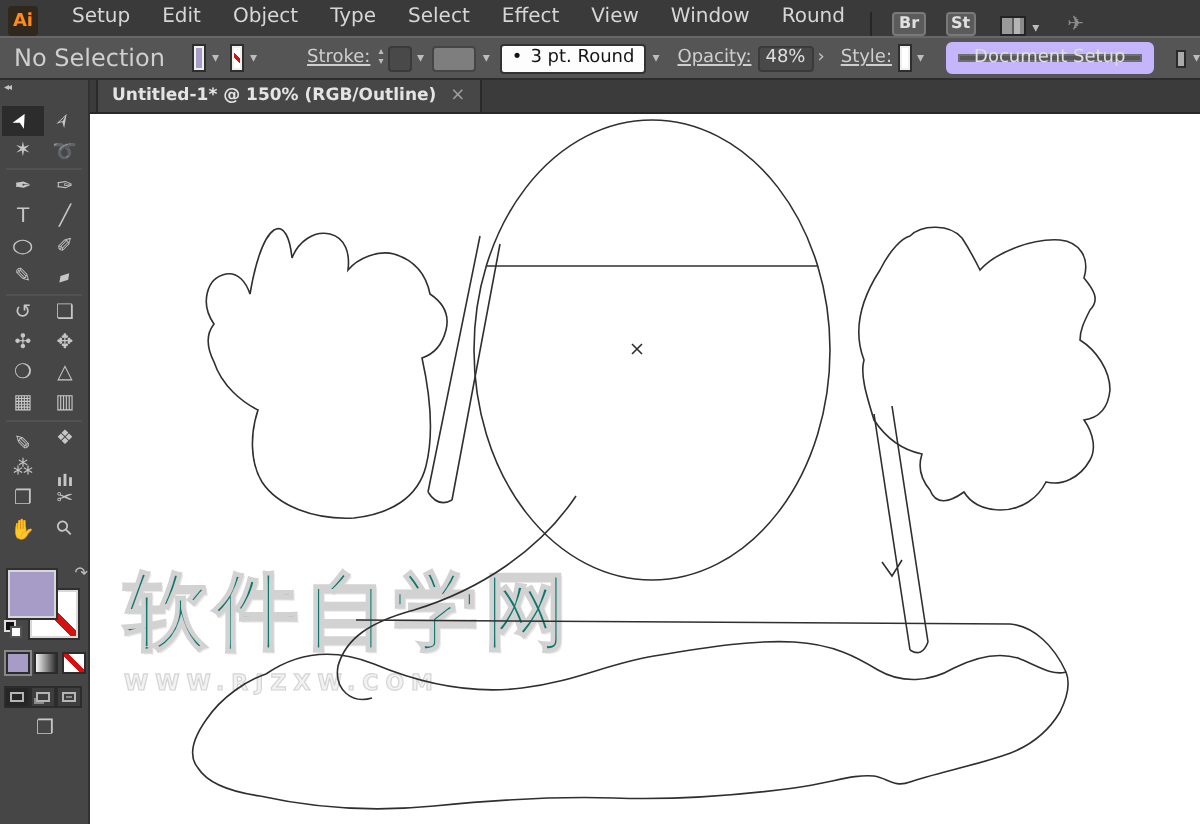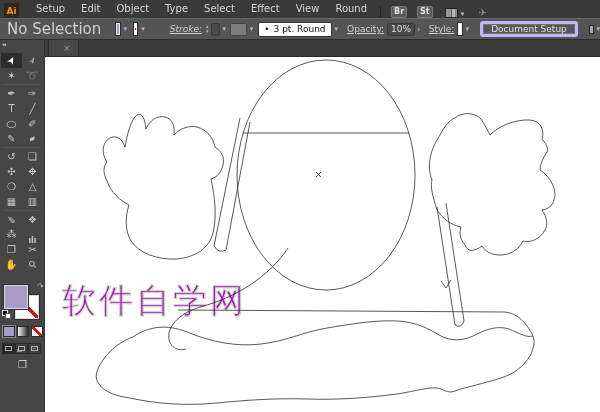--- a/index.html
+++ b/index.html
@@ -18,34 +18,34 @@
             padding:0 2px;margin:0 5px;font-weight:bold;line-height:10px;}
   .ws-icon{width:13px;height:10px;margin-left:7px;border:1px solid #232323;
            background:linear-gradient(90deg,#9a9a9a 0 5px,#5d5d5d 5px 6px,#b5b5b5 6px 9px,#8b8b8b 9px);}
   .chev{font-size:7px;color:#bdbdbd;margin-left:3px;}
   .cslive{color:#8d8d8d;font-size:10px;margin-left:14px;}
 
   
   .controlbar{position:absolute;top:18px;left:0;width:600px;height:22px;background:#555;
               border-top:1px solid #676767;border-bottom:1px solid #2d2d2d;
               display:flex;align-items:center;z-index:7;overflow:hidden;}
-  .cb-label{font-size:15px;color:#cfcfcf;white-space:nowrap;}
+  .cb-label{font-size:12px;color:#cfcfcf;white-space:nowrap;}
   .cb-link{font-size:9px;color:#cfcfcf;text-decoration:underline;white-space:nowrap;}
   .swatch{width:14px;height:14px;border:1px solid #2e2e2e;box-shadow:inset 0 0 0 1px #efefef;}
   .sw-none{background:linear-gradient(45deg,#fff 44%,#d41111 44%,#d41111 56%,#fff 56%);}
   .sw-white{background:#fff;}
   .stepper{display:flex;flex-direction:column;color:#bbb;font-size:5px;line-height:5px;margin-left:4px;}
   .dfield{width:28px;height:13px;background:#494949;border:1px solid #3a3a3a;border-radius:2px;margin-left:2px;}
   .profile{width:56px;height:13px;background:#7e7e7e;border:1px solid #454545;border-radius:2px;margin-left:4px;}
   .brushcombo{height:15px;background:#fdfdfd;border:1px solid #333;border-radius:2px;display:flex;
               align-items:center;font-size:9px;color:#151515;padding:0 5px;margin-left:5px;gap:4px;white-space:nowrap;}
   .opfield{width:30px;height:13px;background:#494949;border:1px solid #3a3a3a;border-radius:2px;color:#ddd;
            font-size:9px;display:flex;align-items:center;padding:0 3px;margin-left:3px;}
   .rarrow{color:#c4c4c4;font-size:9px;margin-left:2px;}
-  .btn{height:16px;background:#585858;border:3px solid #c4b5fd;box-shadow:inset 0 0 0 1px #6f6f6f;
+  .btn{height:16px;background:#585858;border:6px solid #c4b5fd;box-shadow:inset 0 0 0 1px #6f6f6f;
        border-radius:3px;color:#e0e0e0;font-size:9px;display:flex;align-items:center;padding:0 8px;white-space:nowrap;}
   .panel-icon{width:12px;height:9px;margin-left:11px;border:1px solid #2a2a2a;
               background:linear-gradient(90deg,#aaa 0 4px,#666 4px 5px,#888 5px);}
 
   
   .tabbar{position:absolute;top:40px;left:45px;width:555px;height:17px;background:#3b3b3b;
           display:flex;align-items:stretch;z-index:5;border-bottom:1px solid #282828;}
   .tab{display:flex;align-items:center;background:#474747;padding:0 7px;margin-left:3px;
        border-left:1px solid #2a2a2a;border-right:1px solid #2a2a2a;}
   .tab-title{font-size:8.5px;font-weight:bold;color:#e4e4e4;white-space:nowrap;}
@@ -88,82 +88,84 @@
         align-items:center;justify-content:center;}
   .mode.active{background:#262626;}
   .mode i{display:block;width:7px;height:5px;border:1px solid #b5b5b5;}
   .mode.behind i{box-shadow:-2px 2px 0 -1px #8a8a8a;}
   .mode.inside i{box-shadow:inset 0 0 0 1px #3e3e3e,inset 0 0 0 2px #8a8a8a;}
   .screenmode{position:absolute;left:0;top:319px;width:45px;text-align:center;color:#c8c8c8;font-size:10px;}
 
   
   .canvas{position:absolute;top:57px;left:45px;width:555px;height:355px;background:#fff;}
   .wm{position:absolute;left:17px;top:221px;z-index:1;user-select:none;}
-  .wm1{font-size:34px;font-weight:normal;letter-spacing:3px;color:#a21caf;
+  .wm1{font-size:42px;font-weight:bold;letter-spacing:3px;color:#0f766e;
        -webkit-text-stroke:1px #d2d2d2;text-shadow:1px 1px 0 #e8e8e8;}
   .wm2{font-size:11px;font-weight:bold;letter-spacing:3.5px;color:#f2f2f2;
        -webkit-text-stroke:0.6px #d4d4d4;margin-top:1px;}
   .artwork{position:absolute;left:0;top:0;z-index:2;}
 </style>
 </head>
 <body>
 
 <div class="app">
 
   <div class="menubar">
     <span class="ai-logo">Ai</span>
     <span class="menu-item">Setup</span>
     <span class="menu-item">Edit</span>
     <span class="menu-item">Object</span>
     <span class="menu-item">Type</span>
     <span class="menu-item">Select</span>
     <span class="menu-item">Effect</span>
     <span class="menu-item">View</span>
+    <span class="menu-item">Window</span>
     <span class="menu-item">Round</span>
     <span class="menu-sep"></span>
     <span class="mini-btn">Br</span>
     <span class="mini-btn">St</span>
     <span class="ws-icon"></span>
     <span class="chev">▾</span>
     <span class="cslive">✈</span>
   </div>
 
   <div class="controlbar">
     <span class="cb-label" style="margin-left:7px;">No Selection</span>
     <span class="swatch" style="margin-left:14px;background:#a79bc7;"></span>
     <span class="chev">▾</span>
     <span class="swatch sw-none" style="margin-left:6px;"></span>
     <span class="chev">▾</span>
-    <span class="cb-link" style="margin-left:25px;font-style:italic;">Stroke:</span>
+    <span class="cb-link" style="margin-left:25px;">Stroke:</span>
     <span class="stepper">
       <span>▴</span>
       <span>▾</span>
     </span>
     <span class="dfield"></span>
     <span class="chev">▾</span>
     <span class="profile"></span>
     <span class="chev">▾</span>
     <span class="brushcombo">
       <span>•</span>
       <span>3 pt. Round</span>
     </span>
     <span class="chev">▾</span>
     <span class="cb-link" style="margin-left:9px;">Opacity:</span>
-    <span class="opfield">10%</span>
+    <span class="opfield">48%</span>
     <span class="rarrow">›</span>
     <span class="cb-link" style="margin-left:8px;">Style:</span>
     <span class="swatch sw-white" style="margin-left:3px;"></span>
     <span class="chev">▾</span>
     <span class="btn" style="margin-left:11px;">Document Setup</span>
     <span class="panel-icon"></span>
     <span class="chev">▾</span>
   </div>
 
   <div class="tabbar">
     <div class="tab">
+      <span class="tab-title">Untitled-1* @ 150% (RGB/Outline)</span>
       <span class="tab-close">×</span>
     </div>
   </div>
 
   <div class="toolbar">
     <span class="collapse">◂◂</span>
     <div class="tools">
       <span class="tool sel">
           <i class="g r60">➤</i>
         </span>
@@ -277,20 +279,21 @@
       <span class="mode inside">
           <i></i>
         </span>
     </div>
     <div class="screenmode">❐</div>
   </div>
 
   <div class="canvas">
     <div class="wm">
       <div class="wm1">软件自学网</div>
+      <div class="wm2">WWW.RJZXW.COM</div>
     </div>
     <svg class="artwork" width="555" height="355" viewBox="0 0 555 355">
       <g fill="none" stroke="#2f2f2f" stroke-width="0.8">
 
         <ellipse cx="281" cy="118" rx="89" ry="115"></ellipse>
         <path d="M198,76 L364,76"></path>
         <path d="M271,115 l5,5 M276,115 l-5,5"></path>
 
         <path d="M62,105 C55,95 58,82 68,80 C74,79 78,84 80,90 C82,78 86,62 92,58
           C97,55 100,62 101,72 C104,64 112,58 120,60 C128,62 130,70 129,78 C134,72 144,68 152,70

